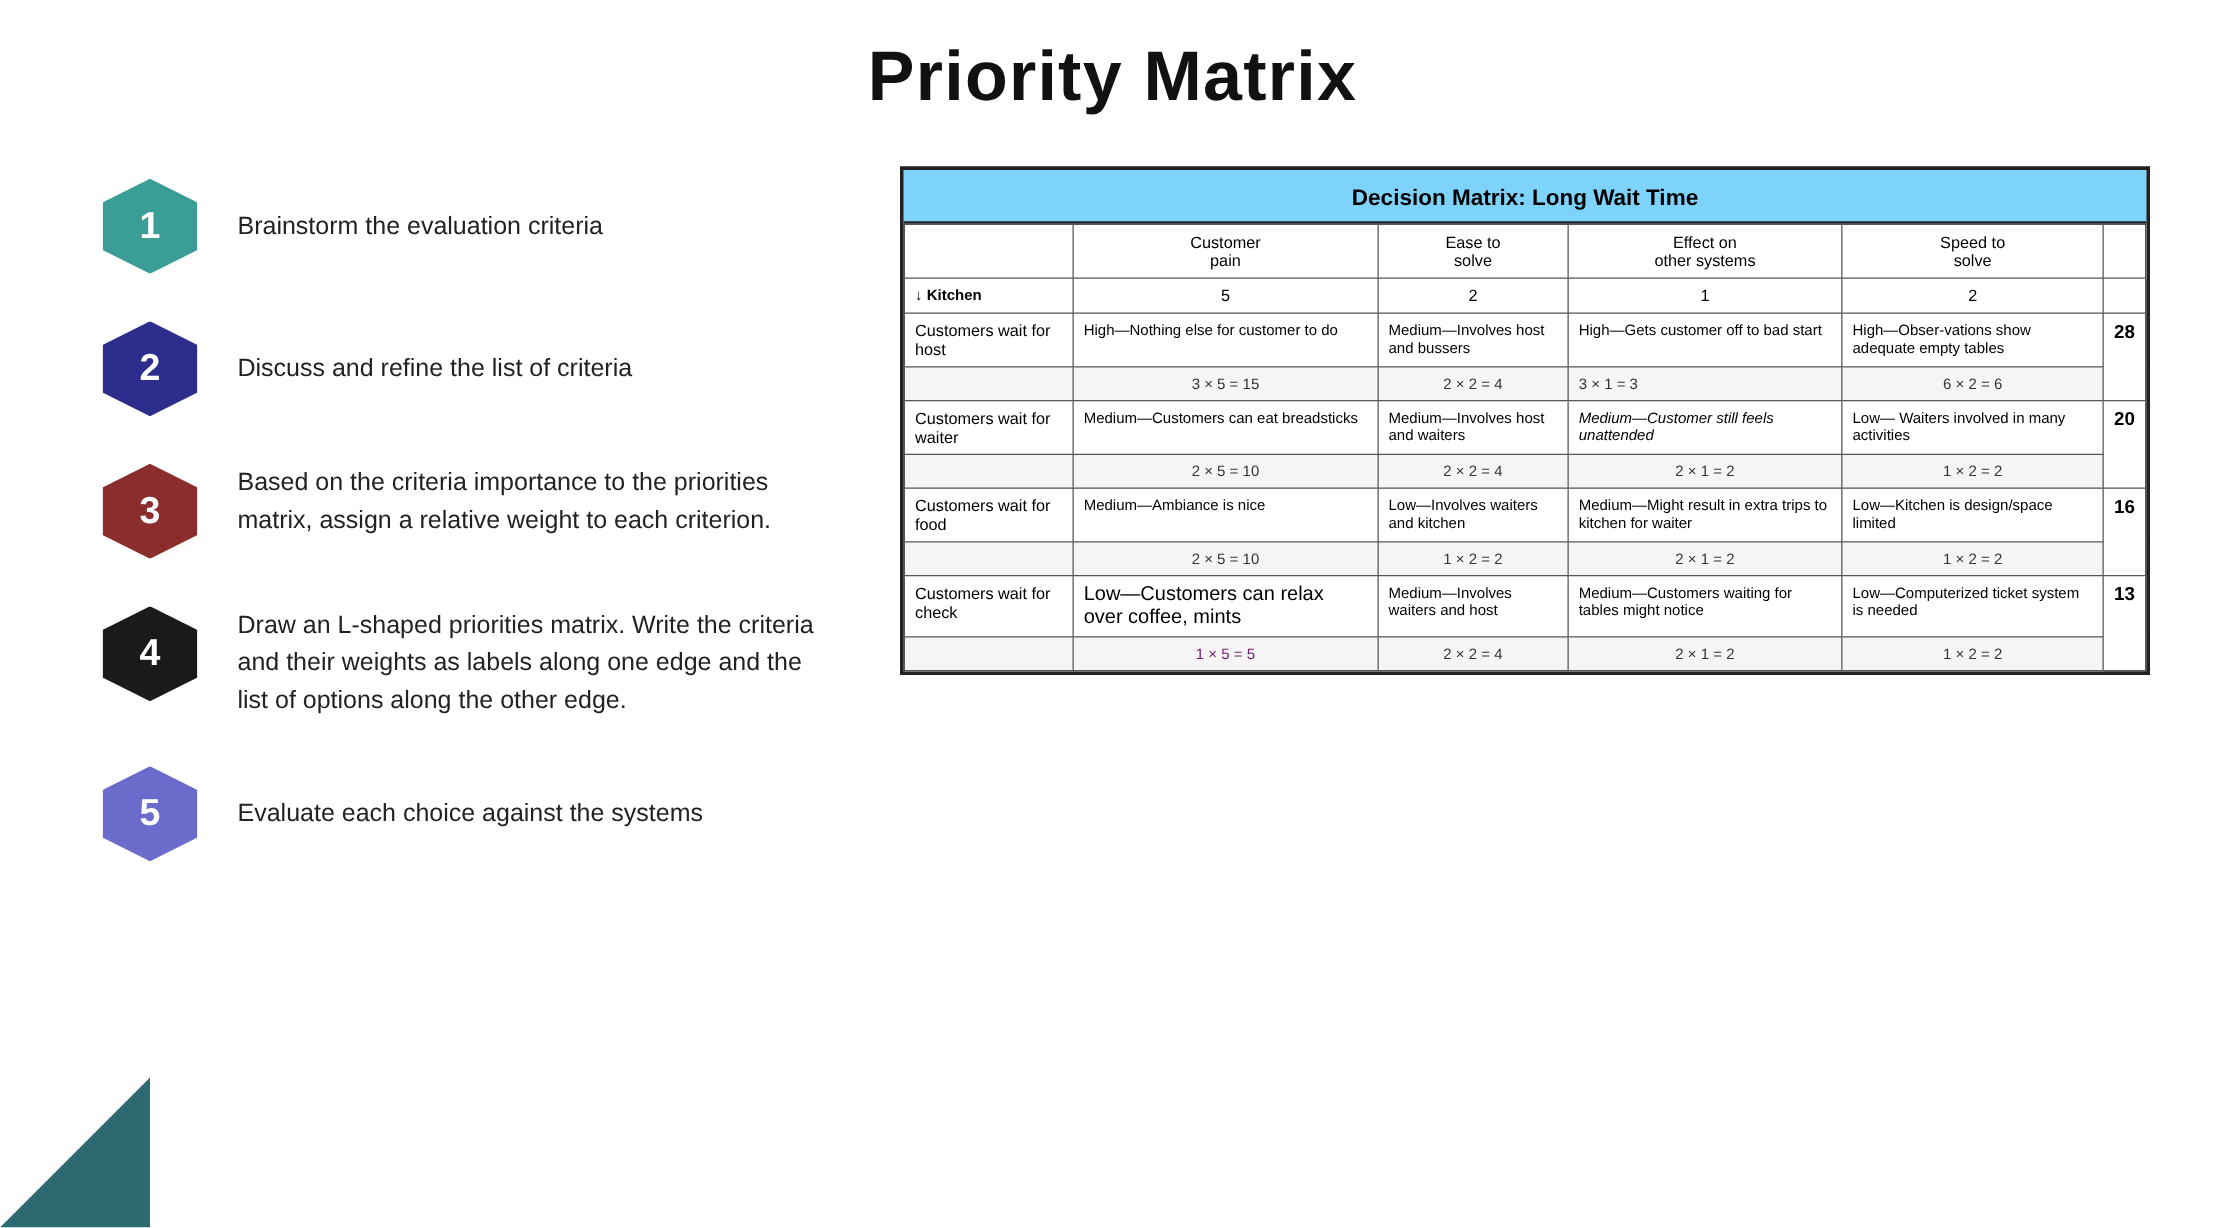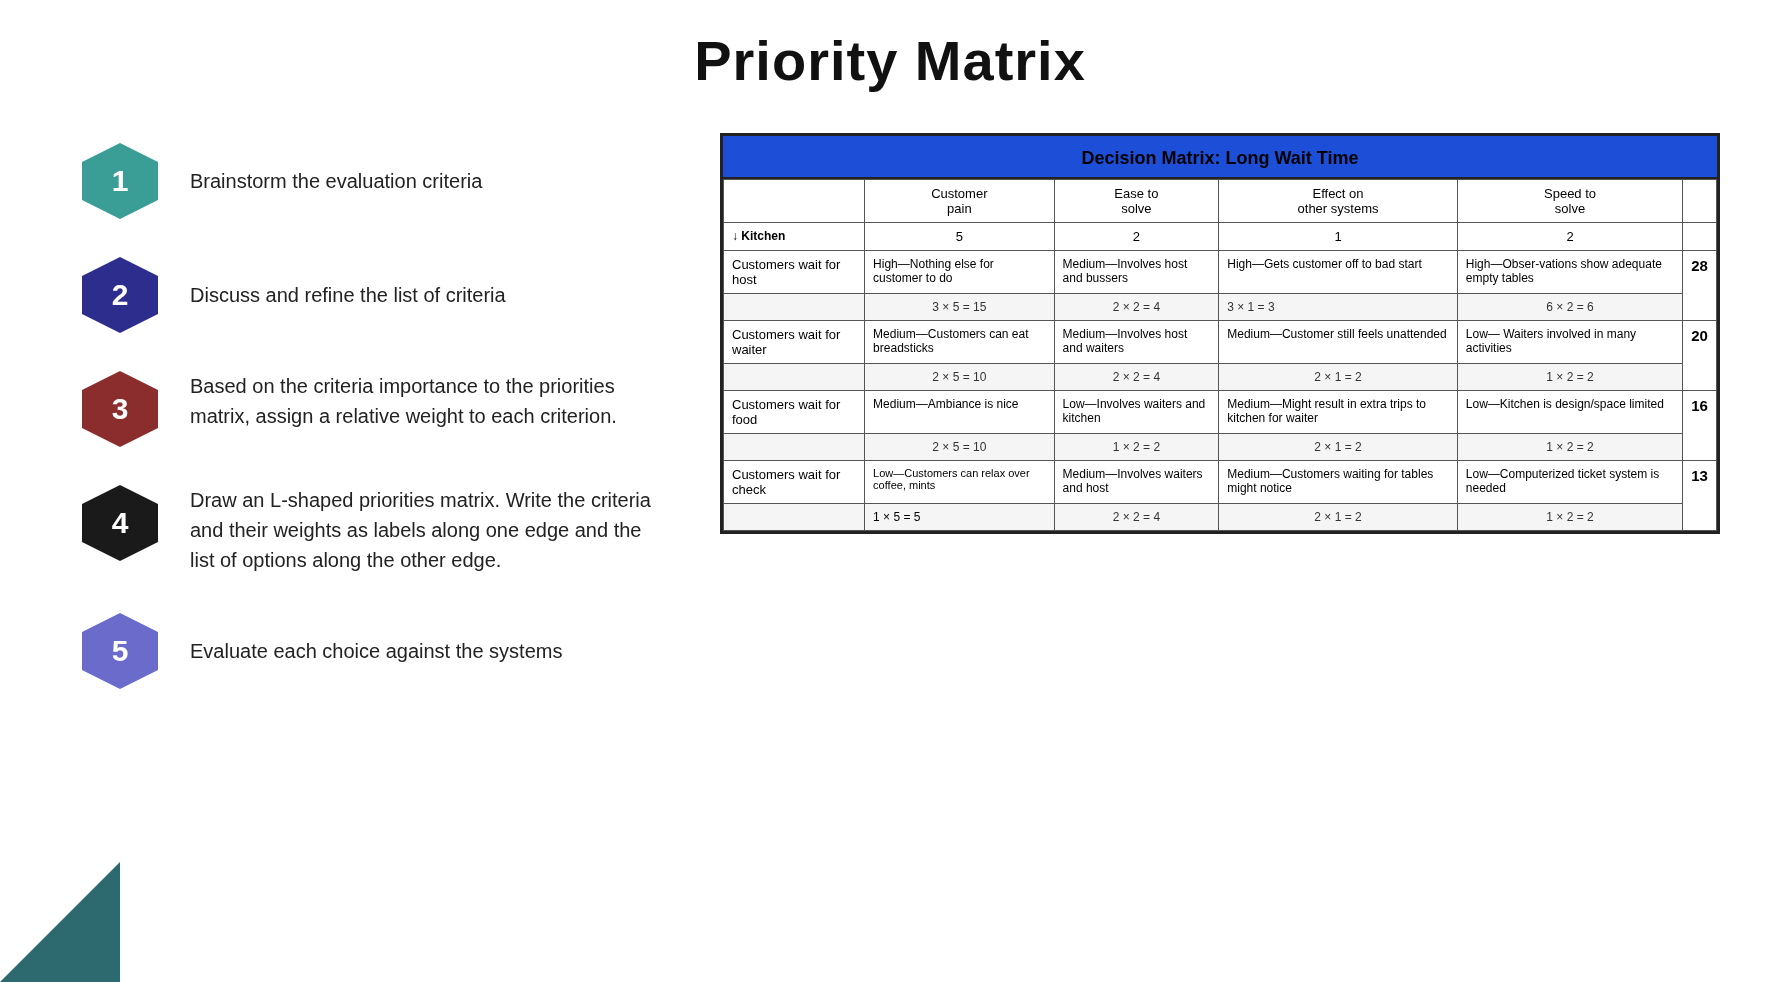--- a/index.html
+++ b/index.html
@@ -90,21 +90,21 @@
       background: #fff;
       margin-top: 0;
     }
 
     .matrix-title {
       text-align: center;
       font-weight: bold;
       font-size: 18px;
       padding: 12px 0 8px 0;
       border-bottom: 2px solid #222;
-      background: #1d4ed8;
+      background: #7dd3fc;
     }
 
     table.decision-matrix {
       width: 100%;
       border-collapse: collapse;
       font-size: 13px;
     }
 
     table.decision-matrix th,
     table.decision-matrix td {
@@ -228,21 +228,21 @@
             <td style="border: 1px solid rgb(85, 85, 85);"></td>
             <td style="font-size: 12px; text-align: center; font-style: normal; color: rgb(51, 51, 51);">3 × 5 = 15</td>
             <td style="font-size: 12px; text-align: center; font-style: normal; color: rgb(51, 51, 51);">2 × 2 = 4</td>
             <td style="font-size: 12px; font-style: normal; color: rgb(51, 51, 51);">3 × 1 = 3</td>
             <td style="font-size: 12px; text-align: center; font-style: normal; color: rgb(51, 51, 51);">6 × 2 = 6</td>
           </tr>
           <tr>
             <td style="font-weight: normal; font-size: 13px;">Customers wait for waiter</td>
             <td style="font-size: 12px;">Medium—Customers can eat breadsticks</td>
             <td style="font-size: 12px;">Medium—Involves host and waiters</td>
-            <td style="font-size: 12px;">Medium—Customer still feels unattended</td>
+            <td style="font-size: 12px; font-style: italic;">Medium—Customer still feels unattended</td>
             <td style="font-size: 12px;">Low— Waiters involved in many activities</td>
             <td rowspan="2" class="total-cell">20</td>
           </tr>
           <tr class="score-row">
             <td style="border: 1px solid rgb(85, 85, 85);"></td>
             <td style="font-size: 12px; text-align: center; font-style: normal; color: rgb(51, 51, 51);">2 × 5 = 10</td>
             <td style="font-size: 12px; text-align: center; font-style: normal; color: rgb(51, 51, 51);">2 × 2 = 4</td>
             <td style="font-size: 12px; text-align: center; font-style: normal; color: rgb(51, 51, 51);">2 × 1 = 2</td>
             <td style="font-size: 12px; text-align: center; font-style: normal; color: rgb(51, 51, 51);">1 × 2 = 2</td>
           </tr>
@@ -256,29 +256,29 @@
           </tr>
           <tr class="score-row">
             <td style="border: 1px solid rgb(85, 85, 85);"></td>
             <td style="font-size: 12px; text-align: center; font-style: normal; color: rgb(51, 51, 51);">2 × 5 = 10</td>
             <td style="font-size: 12px; text-align: center; font-style: normal; color: rgb(51, 51, 51);">1 × 2 = 2</td>
             <td style="font-size: 12px; text-align: center; font-style: normal; color: rgb(51, 51, 51);">2 × 1 = 2</td>
             <td style="font-size: 12px; text-align: center; font-style: normal; color: rgb(51, 51, 51);">1 × 2 = 2</td>
           </tr>
           <tr>
             <td style="font-weight: normal; font-size: 13px;">Customers wait for check</td>
-            <td style="font-size: 11px;">Low—Customers can relax over coffee, mints</td>
+            <td style="font-size: 16px;">Low—Customers can relax over coffee, mints</td>
             <td style="font-size: 12px;">Medium—Involves waiters and host</td>
             <td style="font-size: 12px;">Medium—Customers waiting for tables might notice</td>
             <td style="font-size: 12px;">Low—Computerized ticket system is needed</td>
             <td rowspan="2" class="total-cell">13</td>
           </tr>
           <tr class="score-row">
             <td style="border: 1px solid rgb(85, 85, 85);"></td>
-            <td style="font-size: 12px; text-align: left; font-style: normal; color: #000000;">1 × 5 = 5</td>
+            <td style="font-size: 12px; text-align: center; font-style: normal; color: #701a75;">1 × 5 = 5</td>
             <td style="font-size: 12px; text-align: center; font-style: normal; color: rgb(51, 51, 51);">2 × 2 = 4</td>
             <td style="font-size: 12px; text-align: center; font-style: normal; color: rgb(51, 51, 51);">2 × 1 = 2</td>
             <td style="font-size: 12px; text-align: center; font-style: normal; color: rgb(51, 51, 51);">1 × 2 = 2</td>
           </tr>
         </tbody>
     </table>
   </div>
 </div>
 
 <div class="bottom-triangle"></div>

